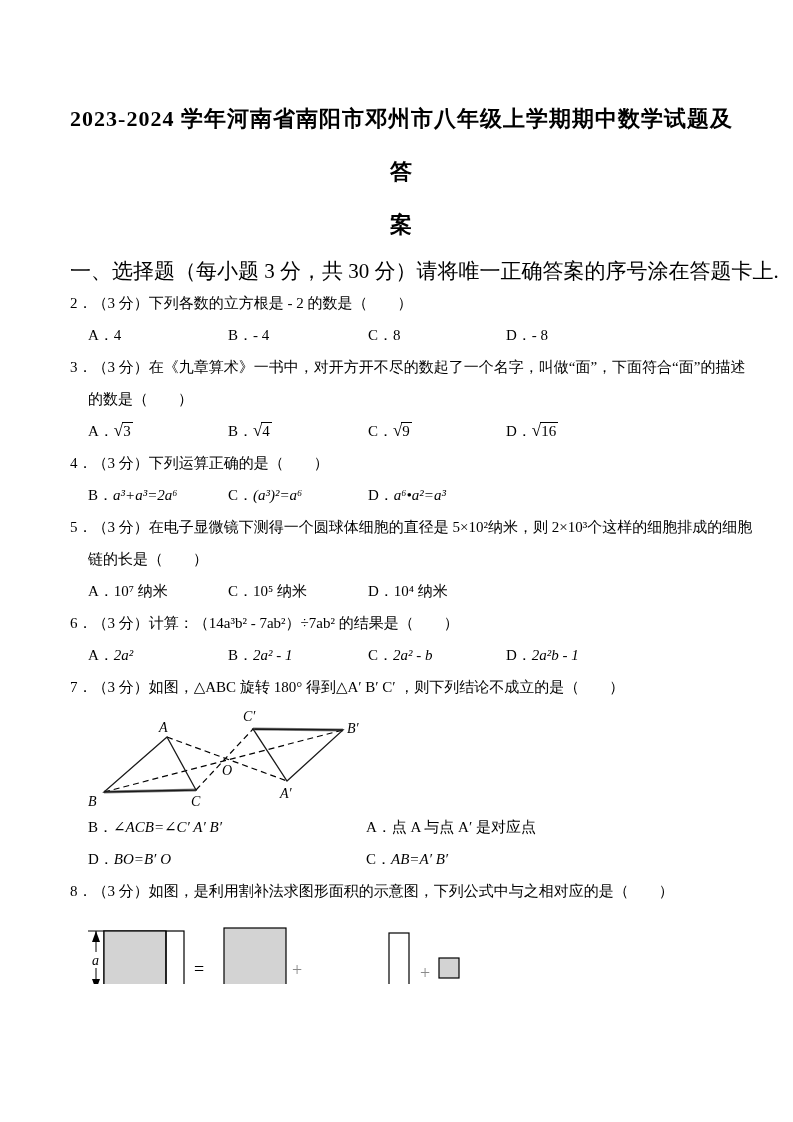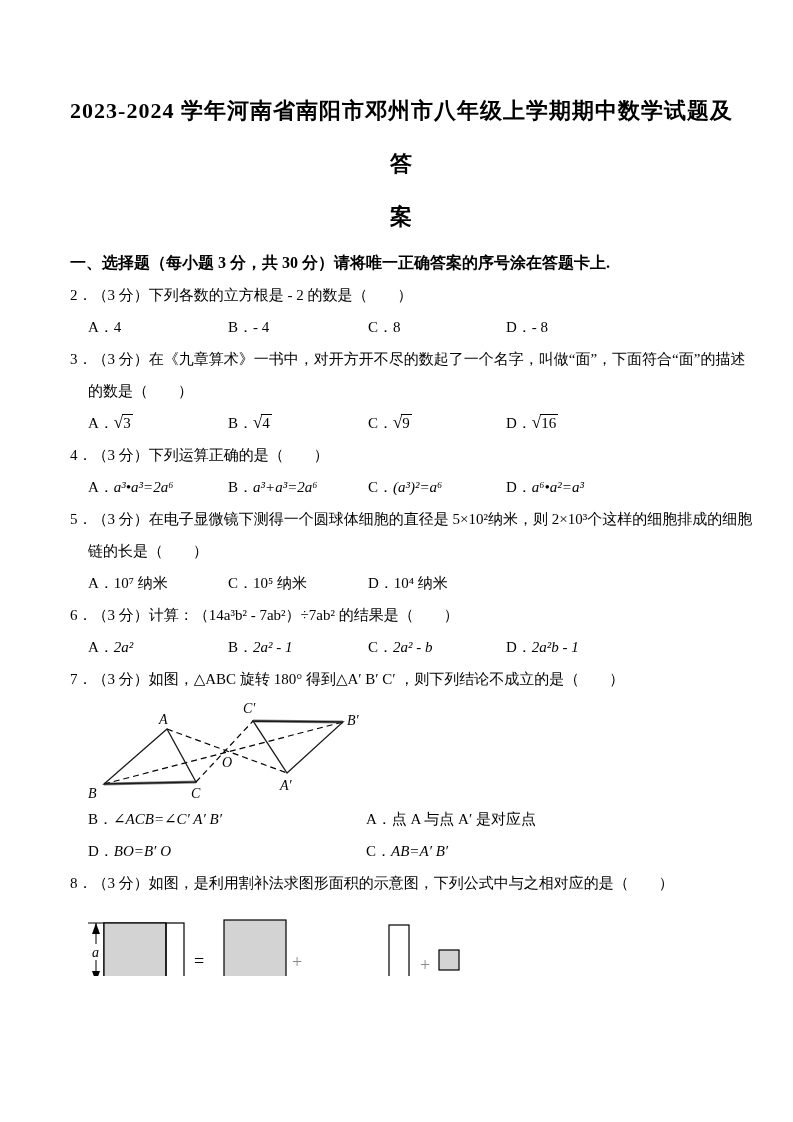--- a/index.html
+++ b/index.html
@@ -5,27 +5,27 @@
   * { margin:0; padding:0; box-sizing:border-box; }
   html,body { background:#ffffff; }
   .page {
     position:relative;
     width:793px; height:972px;
     background:#ffffff;
     color:#000;
     font-family:"Liberation Serif","DejaVu Serif","DejaVu Sans",serif;
     font-size:15px;
     overflow:hidden;
-    margin:4px auto;
+    margin:12px auto;
   }
   .doc { padding:80px 60px 0 70px; }
 
   .title { text-align:center; font-weight:bold; font-size:22px; line-height:53px; letter-spacing:1px; }
 
-  .section-heading { font-weight:bold; font-size:16px; line-height:32px; margin-top:4px; white-space:nowrap; }
+  .section-heading { font-weight:normal; font-size:21px; line-height:32px; margin-top:4px; white-space:nowrap; }
 
   .line { line-height:32px; white-space:nowrap; }
   .cont { padding-left:18px; }
 
   .opts { display:grid; grid-template-columns:140px 140px 138px auto; padding-left:18px; line-height:32px; }
   .opts.two-col { grid-template-columns:278px auto; }
   .opt { white-space:nowrap; }
   .opt .val { font-family:"Liberation Serif","DejaVu Serif","DejaVu Sans",serif; }
   .math { font-style:italic; }
 
@@ -71,21 +71,20 @@
         <span class="opt"><span>A．</span><span class="sqrt"><span class="sign">√</span><span class="radicand">3</span></span></span>
         <span class="opt"><span>B．</span><span class="sqrt"><span class="sign">√</span><span class="radicand">4</span></span></span>
         <span class="opt"><span>C．</span><span class="sqrt"><span class="sign">√</span><span class="radicand">9</span></span></span>
         <span class="opt"><span>D．</span><span class="sqrt"><span class="sign">√</span><span class="radicand">16</span></span></span>
       </div>
     </div>
 
     <div>
       <div class="line">4．（3 分）下列运算正确的是（　　）</div>
       <div class="opts">
-        <span class="opt"><span>A．</span><span class="val math">a³•a³=2a⁶</span></span>
         <span class="opt"><span>B．</span><span class="val math">a³+a³=2a⁶</span></span>
         <span class="opt"><span>C．</span><span class="val math">(a³)²=a⁶</span></span>
         <span class="opt"><span>D．</span><span class="val math">a⁶•a²=a³</span></span>
       </div>
     </div>
 
     <div>
       <div class="line">5．（3 分）在电子显微镜下测得一个圆球体细胞的直径是 5×10²纳米，则 2×10³个这样的细胞排成的细胞</div>
       <div class="line cont">链的长是（　　）</div>
       <div class="opts">

